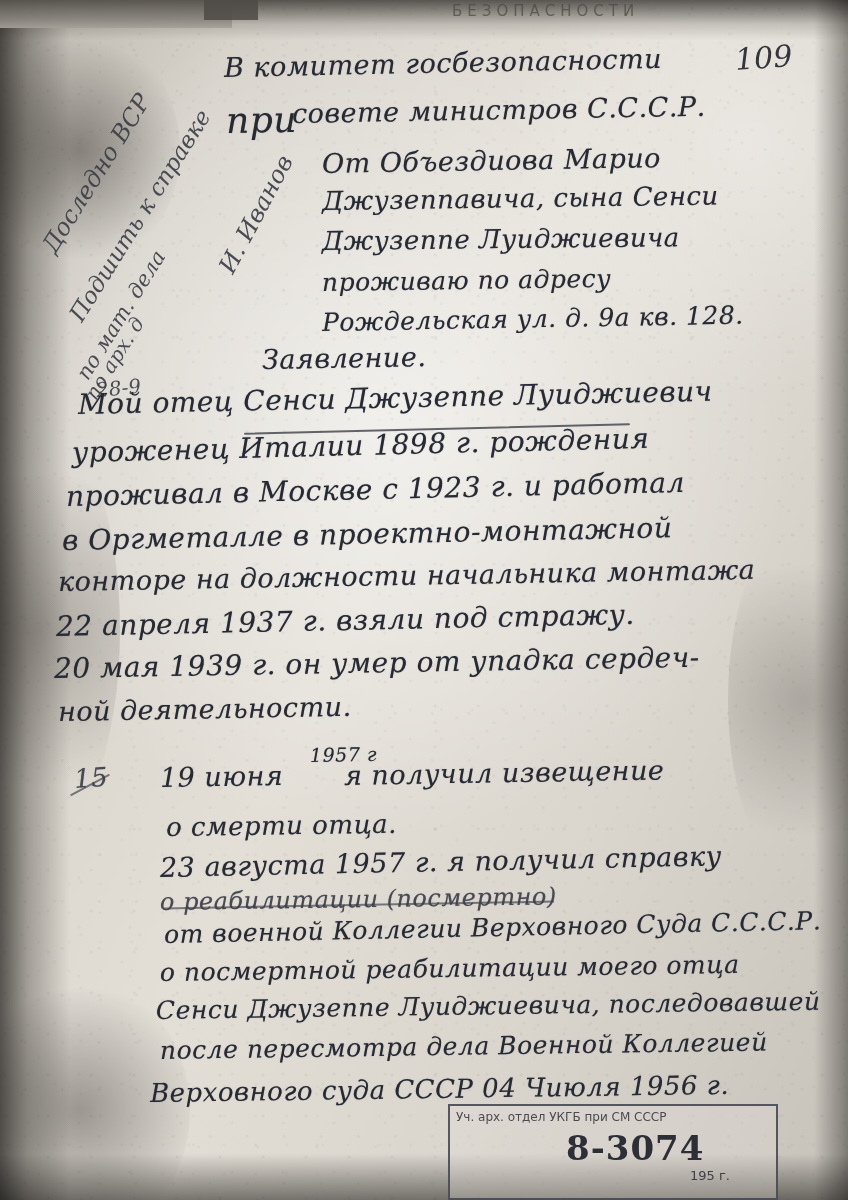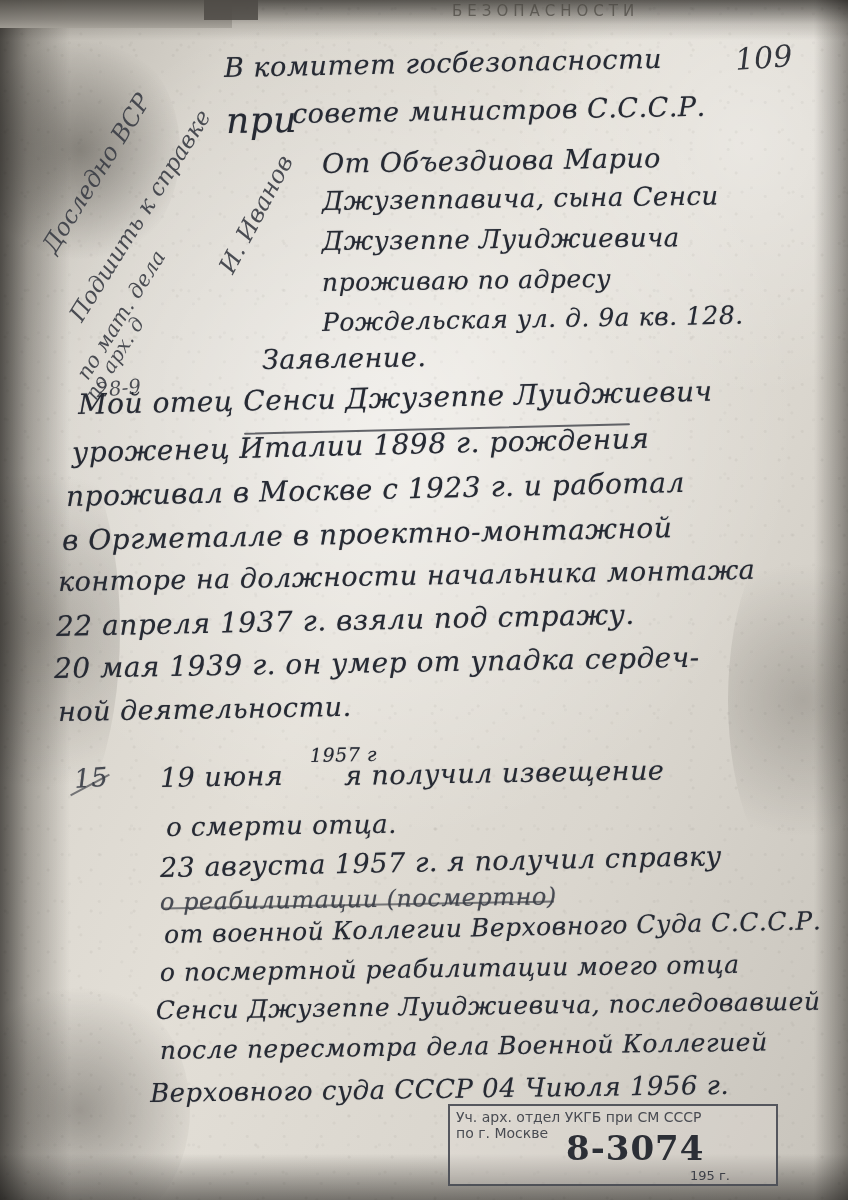--- a/index.html
+++ b/index.html
@@ -146,26 +146,26 @@
     position: absolute;
     height: 2px;
     background: #3a3d45;
     opacity: .65;
   }
 
   
   .stamp {
     position: absolute;
     left: 448px; top: 1104px;
-    width: 330px; height: 82px;
+    width: 330px; height: 96px;
     border: 2px solid #4a4d55;
     background: rgba(225,222,214,.35);
     font-family: "DejaVu Sans", sans-serif;
     color: #3d4048;
-    font-size: 14px;
+    font-size: 12px;
     line-height: 16px;
     padding: 3px 6px;
     box-sizing: border-box;
     opacity: .92;
   }
   .stamp .line { white-space: nowrap; }
   .stamp-num {
     position: absolute;
     left: 566px; top: 1128px;
     font-family: "DejaVu Serif", serif;
@@ -252,18 +252,17 @@
   <div class="strike" style="left:164px; top:904px; width:390px; transform:rotate(-1deg);"></div>
 
   <div class="hand ink-dark" style="left:164px; top:920px; font-size:25px; transform:rotate(-1.2deg);">от военной Коллегии Верховного Суда С.С.С.Р.</div>
   <div class="hand ink-dark" style="left:160px; top:958px; font-size:25px; transform:rotate(-0.8deg);">о посмертной реабилитации моего отца</div>
   <div class="hand ink-dark" style="left:156px; top:996px; font-size:25px; transform:rotate(-0.8deg);">Сенси Джузеппе Луиджиевича, последовавшей</div>
   <div class="hand ink-dark" style="left:160px; top:1036px; font-size:25px; transform:rotate(-0.8deg);">после пересмотра дела Военной Коллегией</div>
   <div class="hand ink-dark" style="left:150px; top:1078px; font-size:26px; transform:rotate(-0.8deg);">Верховного суда СССР 04 Чиюля 1956 г.</div>
 
   <div class="stamp">
     <div class="line">Уч. арх. отдел УКГБ при СМ СССР</div>
-    <div class="line">по г. Москве</div>
   </div>
   <div class="stamp-num">8-3074</div>
   <div class="stamp-year">195     г.</div>
 
 </div>
 
 </body></html>

